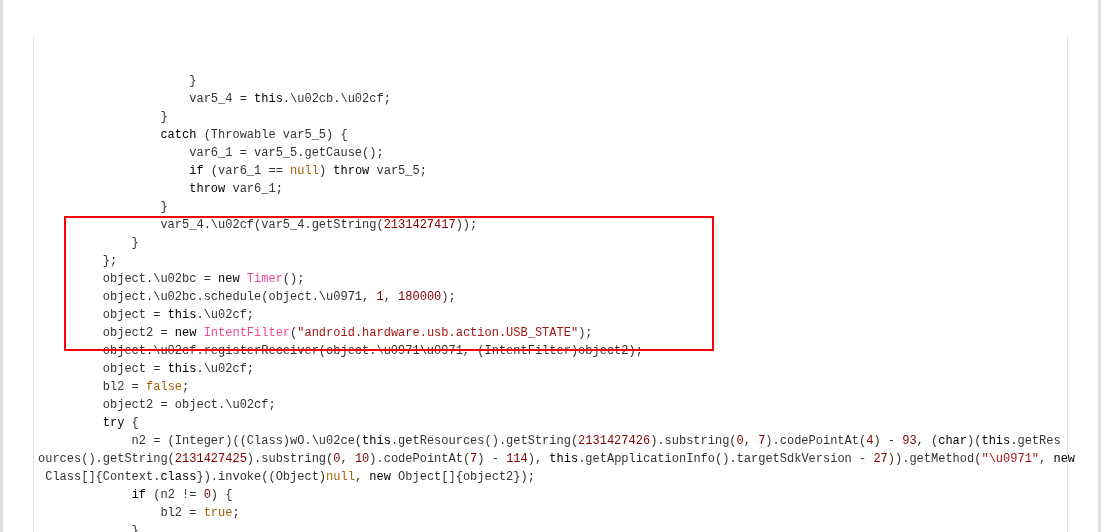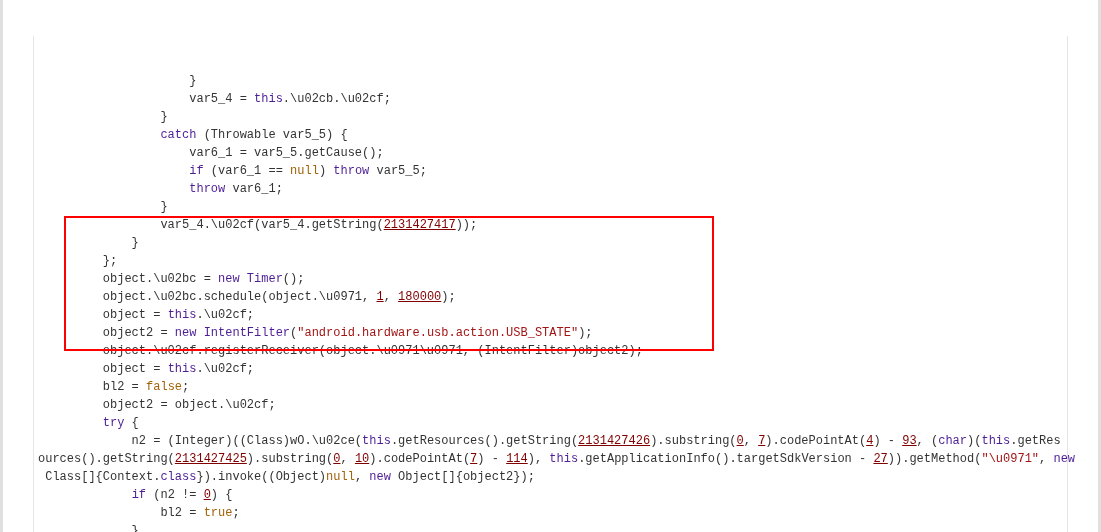--- a/index.html
+++ b/index.html
@@ -30,24 +30,24 @@
   }
   .hl {
     position: absolute;
     border: 2px solid #ff0000;
     left: 61px;
     top: 216px;
     width: 646px;
     height: 131px;
     pointer-events: none;
   }
-  .kw { color: #4c1d95; }
-  .type { color: #4c1d95; }
+  .kw { color: #000000; }
+  .type { color: #ec4899; }
   .str { color: #a31515; }
-  .num { color: #800000; text-decoration: underline; }
+  .num { color: #800000; }
   .lit { color: #a16207; }
 </style>
 </head>
 <body>
 
 <div class="page">
   <div class="page-inner">
     <div id="code"><div>                     }</div><div>                     var5_4 = <span class="kw">this</span>.\u02cb.\u02cf;</div><div>                 }</div><div>                 <span class="kw">catch</span> (Throwable var5_5) {</div><div>                     var6_1 = var5_5.getCause();</div><div>                     <span class="kw">if</span> (var6_1 == <span class="lit">null</span>) <span class="kw">throw</span> var5_5;</div><div>                     <span class="kw">throw</span> var6_1;</div><div>                 }</div><div>                 var5_4.\u02cf(var5_4.getString(<span class="num">2131427417</span>));</div><div>             }</div><div>         };</div><div>         object.\u02bc = <span class="kw">new</span> <span class="type">Timer</span>();</div><div>         object.\u02bc.schedule(object.\u0971, <span class="num">1</span>, <span class="num">180000</span>);</div><div>         object = <span class="kw">this</span>.\u02cf;</div><div>         object2 = <span class="kw">new</span> <span class="type">IntentFilter</span>(<span class="str">"android.hardware.usb.action.USB_STATE"</span>);</div><div>         object.\u02cf.registerReceiver(object.\u0971\u0971, (IntentFilter)object2);</div><div>         object = <span class="kw">this</span>.\u02cf;</div><div>         bl2 = <span class="lit">false</span>;</div><div>         object2 = object.\u02cf;</div><div>         <span class="kw">try</span> {</div><div>             n2 = (Integer)((Class)wO.\u02ce(<span class="kw">this</span>.getResources().getString(<span class="num">2131427426</span>).substring(<span class="num">0</span>, <span class="num">7</span>).codePointAt(<span class="num">4</span>) - <span class="num">93</span>, (<span class="kw">char</span>)(<span class="kw">this</span>.getRes</div><div>ources().getString(<span class="num">2131427425</span>).substring(<span class="num">0</span>, <span class="num">10</span>).codePointAt(<span class="num">7</span>) - <span class="num">114</span>), <span class="kw">this</span>.getApplicationInfo().targetSdkVersion - <span class="num">27</span>)).getMethod(<span class="str">"\u0971"</span>, <span class="kw">new</span></div><div> Class[]{Context.<span class="kw">class</span>}).invoke((Object)<span class="lit">null</span>, <span class="kw">new</span> Object[]{object2});</div><div>             <span class="kw">if</span> (n2 != <span class="num">0</span>) {</div><div>                 bl2 = <span class="lit">true</span>;</div><div>             }</div></div>
   </div>
   <div class="hl"></div>

